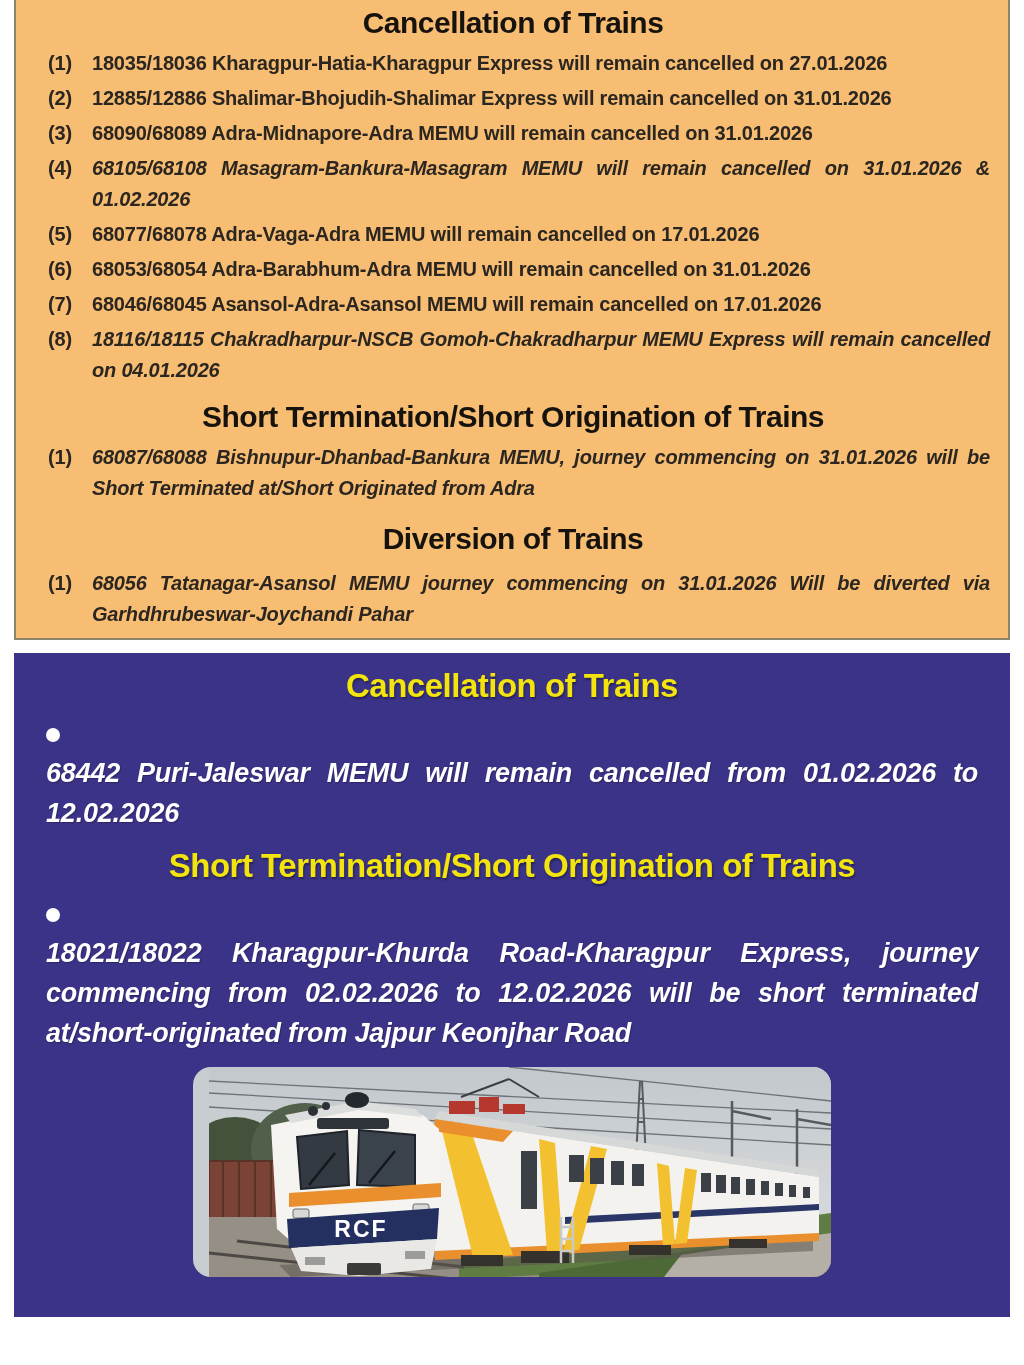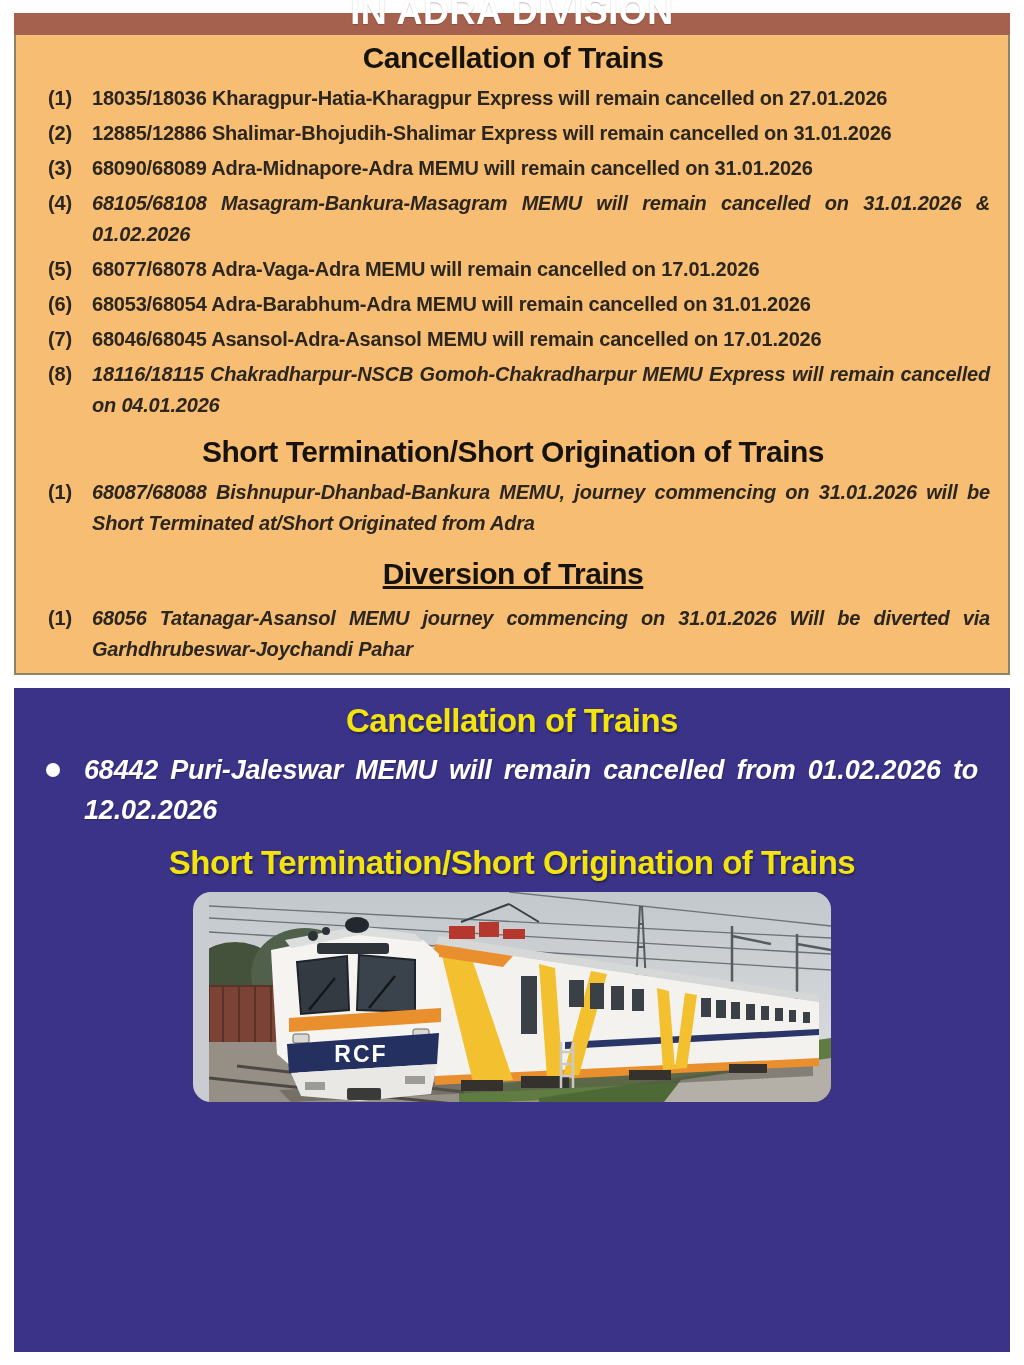--- a/index.html
+++ b/index.html
@@ -19,60 +19,56 @@
   .orange-box {
     margin:0 14px; height:640px; overflow:hidden; background:#f7bd73;
     border-left:2px solid #8a8468; border-right:2px solid #8a8468; border-bottom:2px solid #8a8468;
     padding:4px 18px 0 20px; box-sizing:border-box; color:#2b2620;
   }
   .o-h {
     text-align:center; font-weight:bold; font-size:30px; color:#16130f;
     letter-spacing:-0.5px; margin:2px 0 8px;
   }
   .o-h.mid { margin:14px 0 8px; }
-  .o-h.last { margin:18px 0 12px;text-decoration:underline; }
+  .o-h.last { margin:18px 0 12px; }
   .o-item { display:flex; margin:3px 0 4px; font-weight:bold; font-size:20px;
             line-height:31px; letter-spacing:-0.2px; }
   .o-num { flex:0 0 44px; padding-left:12px; }
   .o-text { flex:1; }
   .justify { text-align:justify;font-style:italic; }
   
   .gap { height:13px; background:#ffffff; }
   
   .blue-box {
     margin:0 14px; height:664px; overflow:hidden; background:#3a3387;
     padding:6px 32px 0; box-sizing:border-box; color:#ffffff;
   }
   .b-h {
     text-align:center; font-weight:bold; font-size:33px; color:#f2e40c;
     letter-spacing:-0.5px; margin:8px 0 8px; text-shadow:1px 2px 2px rgba(0,0,0,0.35);
   }
   .b-h.mid { margin:14px 0 8px; }
   .b-item { display:flex; margin:10px 0 14px; font-weight:bold; font-size:27px;
-            line-height:40px; letter-spacing:-0.2px; text-shadow:1px 1px 1px rgba(0,0,0,0.25); }
+            line-height:40px; letter-spacing:-0.2px; text-shadow:1px 1px 1px rgba(0,0,0,0.25);flex-direction:column; }
   .b-dot { flex:0 0 38px; }
   .b-dot span { display:block; width:14px; height:14px; border-radius:50%;
                 background:#ffffff; margin-top:13px; }
   .b-text { flex:1; }
   
   .photo {
     width:622px; height:210px; margin:10px auto 0; border-radius:18px;
     overflow:hidden; background:#c9cdd1;padding-left:16px;
   }
   .photo svg { display:block; }
 </style>
 </head>
 <body>
 
 <div class="page">
 
-  <div class="banner">
-    <div class="banner-bar"></div>
-    <div class="banner-title">IN ADRA DIVISION</div>
-  </div>
 
   <div class="orange-box">
 
     <div class="o-h">Cancellation of Trains</div>
 
     <div class="o-item">
       <div class="o-num">(1)</div>
       <div class="o-text">18035/18036 Kharagpur-Hatia-Kharagpur Express  will remain cancelled on 27.01.2026</div>
     </div>
     <div class="o-item">
@@ -132,20 +128,26 @@
 
     <div class="b-item">
       <div class="b-dot">
           <span></span>
         </div>
       <div class="b-text justify">68442 Puri-Jaleswar MEMU will remain cancelled from 01.02.2026 to 12.02.2026</div>
     </div>
 
     <div class="b-h mid">Short Termination/Short Origination of Trains</div>
 
+    <div class="b-item">
+      <div class="b-dot">
+          <span></span>
+        </div>
+      <div class="b-text justify">18021/18022 Kharagpur-Khurda Road-Kharagpur Express, journey commencing from 02.02.2026 to 12.02.2026 will be short terminated at/short-originated from Jajpur Keonjhar Road</div>
+    </div>
 
     <div class="photo">
       <svg width="622" height="210" viewBox="0 0 622 210" xmlns="http://www.w3.org/2000/svg">
         <defs>
           <linearGradient id="sky" x1="0" y1="0" x2="0" y2="1">
             <stop offset="0" stop-color="#c3c8cc"></stop>
               <stop offset="1" stop-color="#dde0e2"></stop>
           </linearGradient>
         </defs>
         <rect x="0" y="0" width="622" height="210" fill="url(#sky)"></rect>

